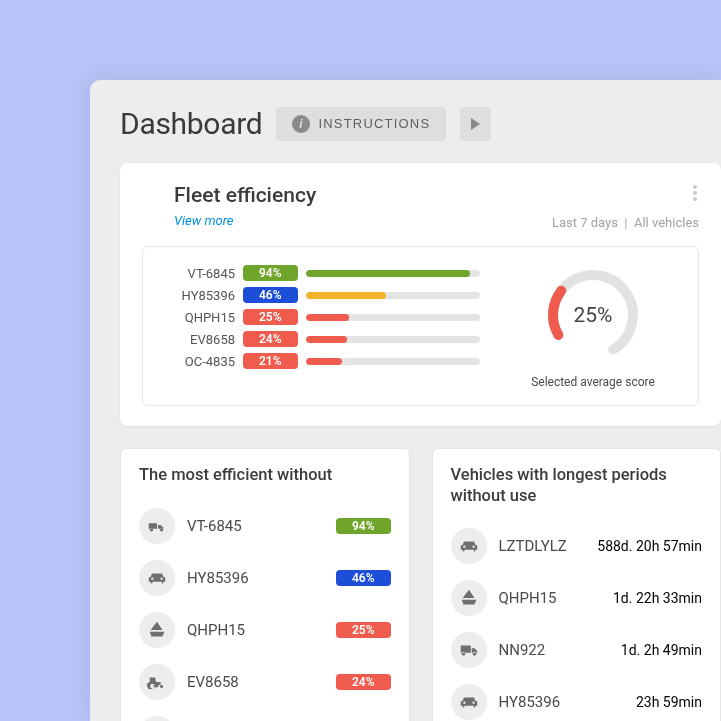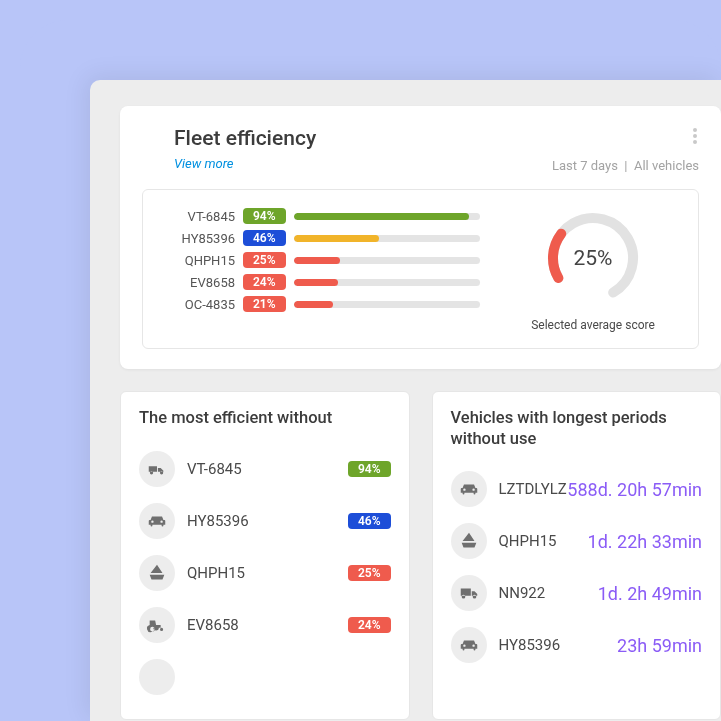--- a/index.html
+++ b/index.html
@@ -128,21 +128,21 @@
   .bar-row {
     display: flex; align-items: center; gap: 8px;
   }
   .bar-label {
     width: 72px; text-align: right;
     font-size: 13px; color: #555;
   }
   .badge {
     display: inline-block;
     min-width: 36px;
-    padding: 1px 10px;
+    padding: 1px 16px;
     border-radius: 4px;
     color: #fff;
     font-size: 12px;
     font-weight: 600;
     text-align: center;
   }
   .badge.green  { background: #6ea52a; }
   .badge.yellow { background: #1d4ed8; }
   .badge.red    { background: #ef5b4d; }
   .bar-track {
@@ -183,32 +183,42 @@
     display: flex; align-items: center; justify-content: space-between;
     padding: 8px 0;
   }
   .row-left { display: flex; align-items: center; gap: 12px; }
   .vicon {
     width: 36px; height: 36px; border-radius: 50%;
     background: #ededed; display: flex; align-items: center; justify-content: center;
     color: #6f6f6f;
   }
   .vname { font-size: 15px; color: #4a4a4a; }
-  .duration { font-size: 18px; color: #8b5cf6; }
+  .duration { font-size: 14px; color: #000000; }
 
   
   svg { display: block; }
 </style>
 </head>
 <body>
 
 <div class="stage">
   <div class="app">
     <div class="app-inner">
 
+      <div class="topbar">
+        <h1>Dashboard</h1>
+        <button class="btn">
+          <span class="i-info">i</span>
+          <span>INSTRUCTIONS</span>
+        </button>
+        <button class="btn icon-only">
+          <span class="i-play"></span>
+        </button>
+      </div>
 
       <div class="card">
         <div class="card-head">
           <div>
             <div class="card-title">Fleet efficiency</div>
             <a class="link">View more</a>
           </div>
           <div style="display:flex;align-items:flex-start;gap:12px">
             <div class="more-dots">
                 <span></span>

